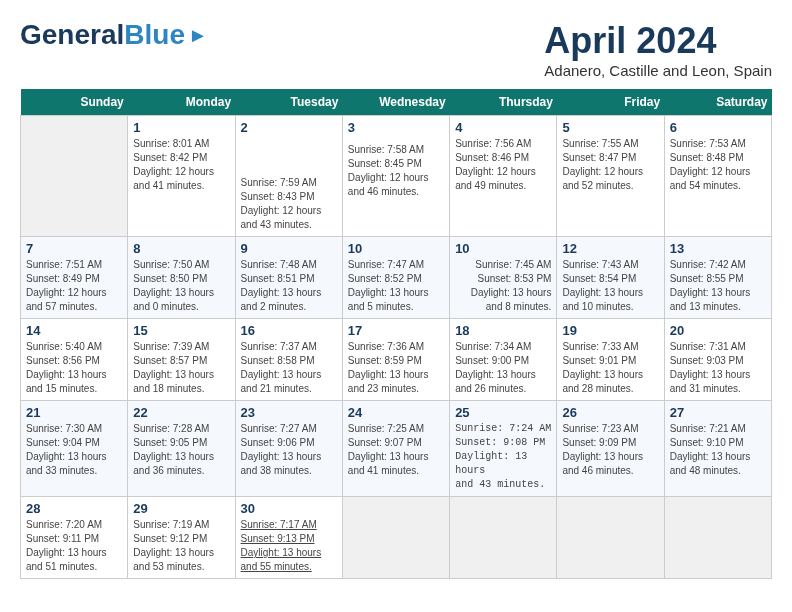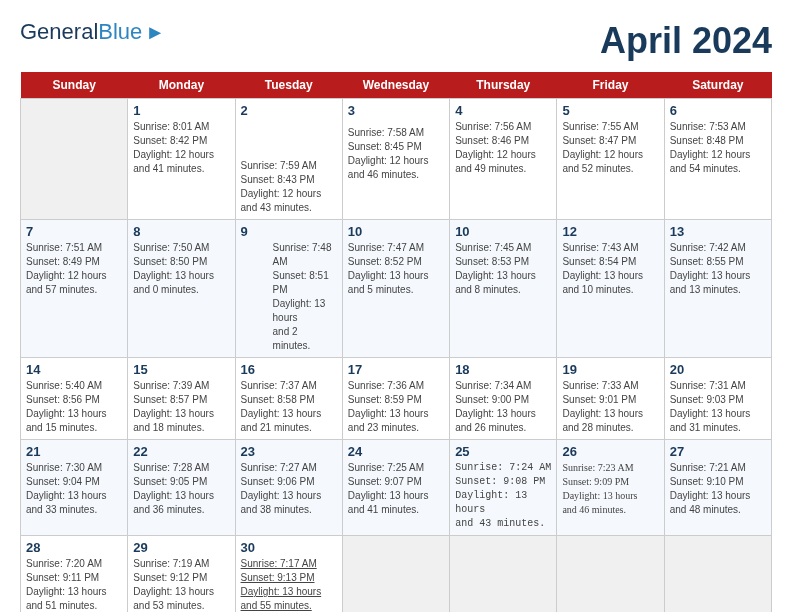--- a/index.html
+++ b/index.html
@@ -15,46 +15,46 @@
       justify-content: space-between;
       align-items: flex-start;
       margin-bottom: 10px;
     }
     .logo {
       display: flex;
       flex-direction: column;
       align-items: flex-start;
     }
     .logo-text {
-      font-size: 22px;
-      font-weight: normal;
+      font-size: 28px;
+      font-weight: bold;
       color: #1a3a5c;
       line-height: 1.1;
     }
     .title-area {
     }
     .month-title {
       font-size: 36px;
       font-weight: bold;
       color: #1a3a5c;
     }
     .location {
       font-size: 15px;
       color: #333;
     }
     table {
       width: 100%;
       border-collapse: collapse;
       font-size: 11px;
     }
     thead tr th {
-      background-color: #b91c1c;
+      background-color: #0f766e;
       color: #fff;
       padding: 6px 4px;
-      text-align: center;
+      text-align: right;
       font-size: 12px;
       font-weight: bold;
     }
     tbody tr td {
       border: 1px solid #ccc;
       vertical-align: top;
       padding: 4px 5px;
       color: #333;
       width: 107px;
       height: 80px;
@@ -91,20 +91,21 @@
   <div class="logo">
     <div style="display:flex;align-items:center;">
       <span class="logo-text">
         <span style="color:#1a3a5c;">General</span><span style="color:#2e86c1;">Blue</span>
       </span>
       <span style="color:#2e86c1;font-size:20px;margin-left:3px;">►</span>
     </div>
   </div>
   <div class="title-area">
     <div class="month-title">April 2024</div>
+    <div class="location">Adanero, Castille and Leon, Spain</div>
   </div>
 </div>
 
 <table>
   <thead>
     <tr>
       <th>Sunday</th>
       <th>Monday</th>
       <th>Tuesday</th>
       <th>Wednesday</th>
@@ -169,35 +170,35 @@
         </td>
         <td>
           <span class="day-num">8</span>
           <div class="day-info" style="white-space: pre-line;">Sunrise: 7:50 AM
 Sunset: 8:50 PM
 Daylight: 13 hours
 and 0 minutes.</div>
         </td>
         <td>
           <span class="day-num">9</span>
-          <div class="day-info" style="white-space: pre-line; margin-left: 32px;">Sunrise: 7:48 AM
+          <div class="day-info" style="white-space: pre-line;">Sunrise: 7:48 AM
 Sunset: 8:51 PM
 Daylight: 13 hours
 and 2 minutes.</div>
         </td>
         <td>
           <span class="day-num">10</span>
           <div class="day-info" style="white-space: pre-line;">Sunrise: 7:47 AM
 Sunset: 8:52 PM
 Daylight: 13 hours
 and 5 minutes.</div>
         </td>
         <td>
           <span class="day-num">10</span>
-          <div class="day-info" style="white-space: pre-line;">Sunrise: 7:45 AM
+          <div class="day-info" style="white-space: pre-line; text-align: right;">Sunrise: 7:45 AM
 Sunset: 8:53 PM
 Daylight: 13 hours
 and 8 minutes.</div>
         </td>
         <td>
           <span class="day-num">12</span>
           <div class="day-info" style="white-space: pre-line;">Sunrise: 7:43 AM
 Sunset: 8:54 PM
 Daylight: 13 hours
 and 10 minutes.</div>
@@ -292,21 +293,21 @@
         </td>
         <td>
           <span class="day-num">25</span>
           <div class="day-info" style="white-space: pre-line; font-family: Liberation Mono, monospace;">Sunrise: 7:24 AM
 Sunset: 9:08 PM
 Daylight: 13 hours
 and 43 minutes.</div>
         </td>
         <td>
           <span class="day-num">26</span>
-          <div class="day-info" style="white-space: pre-line; font-family: Liberation Serif, serif;">Sunrise: 7:23 AM
+          <div class="day-info" style="white-space: pre-line;">Sunrise: 7:23 AM
 Sunset: 9:09 PM
 Daylight: 13 hours
 and 46 minutes.</div>
         </td>
         <td>
           <span class="day-num">27</span>
           <div class="day-info" style="white-space: pre-line;">Sunrise: 7:21 AM
 Sunset: 9:10 PM
 Daylight: 13 hours
 and 48 minutes.</div>

